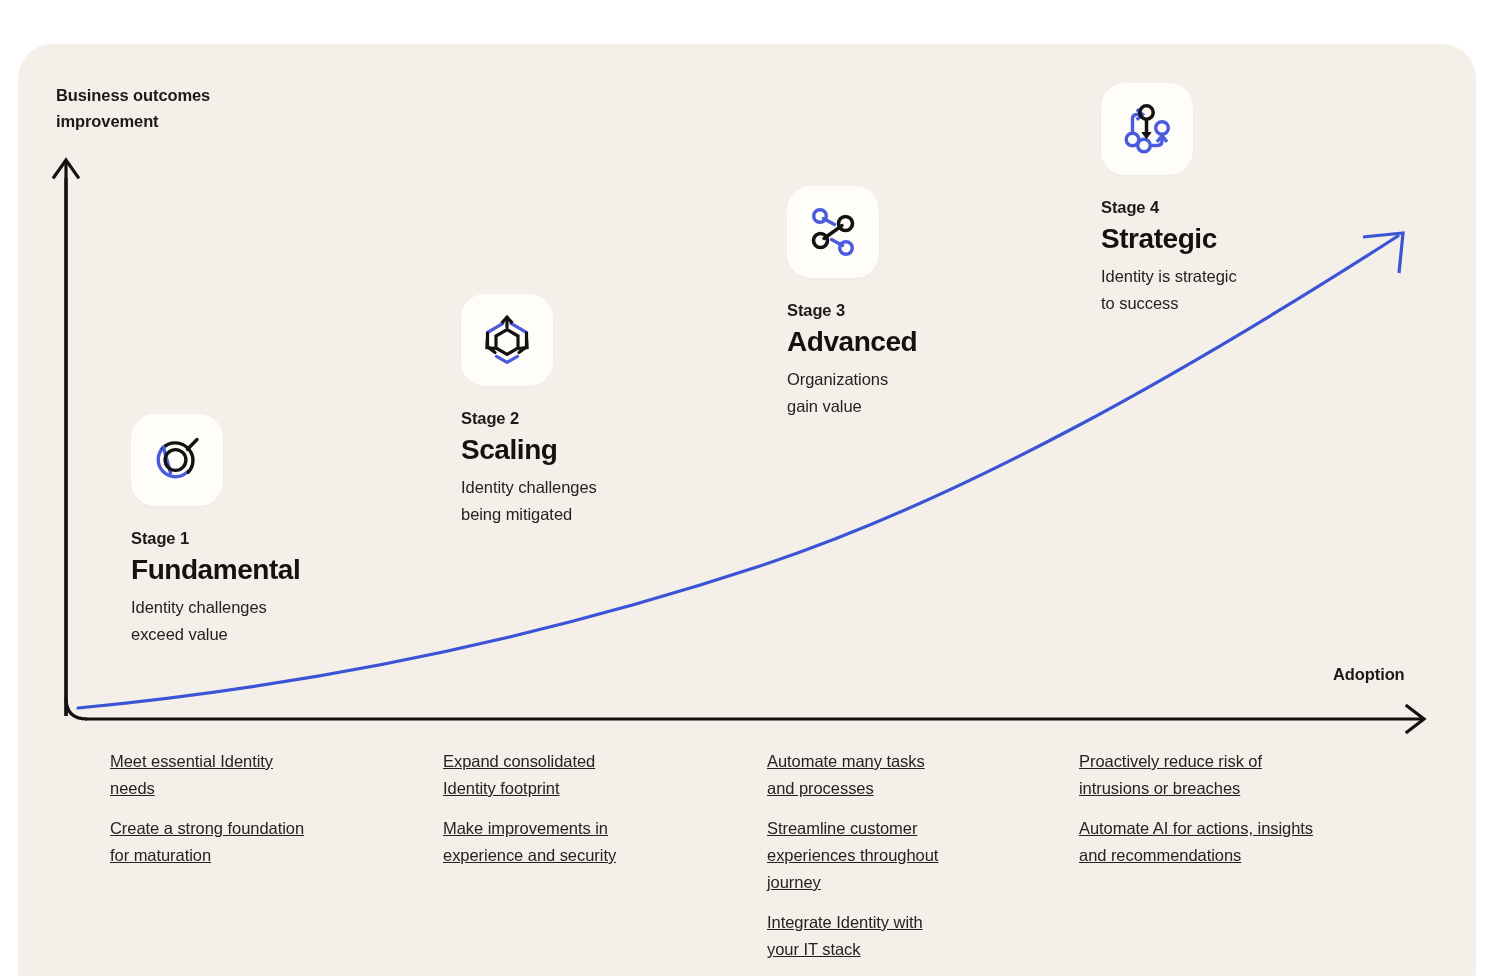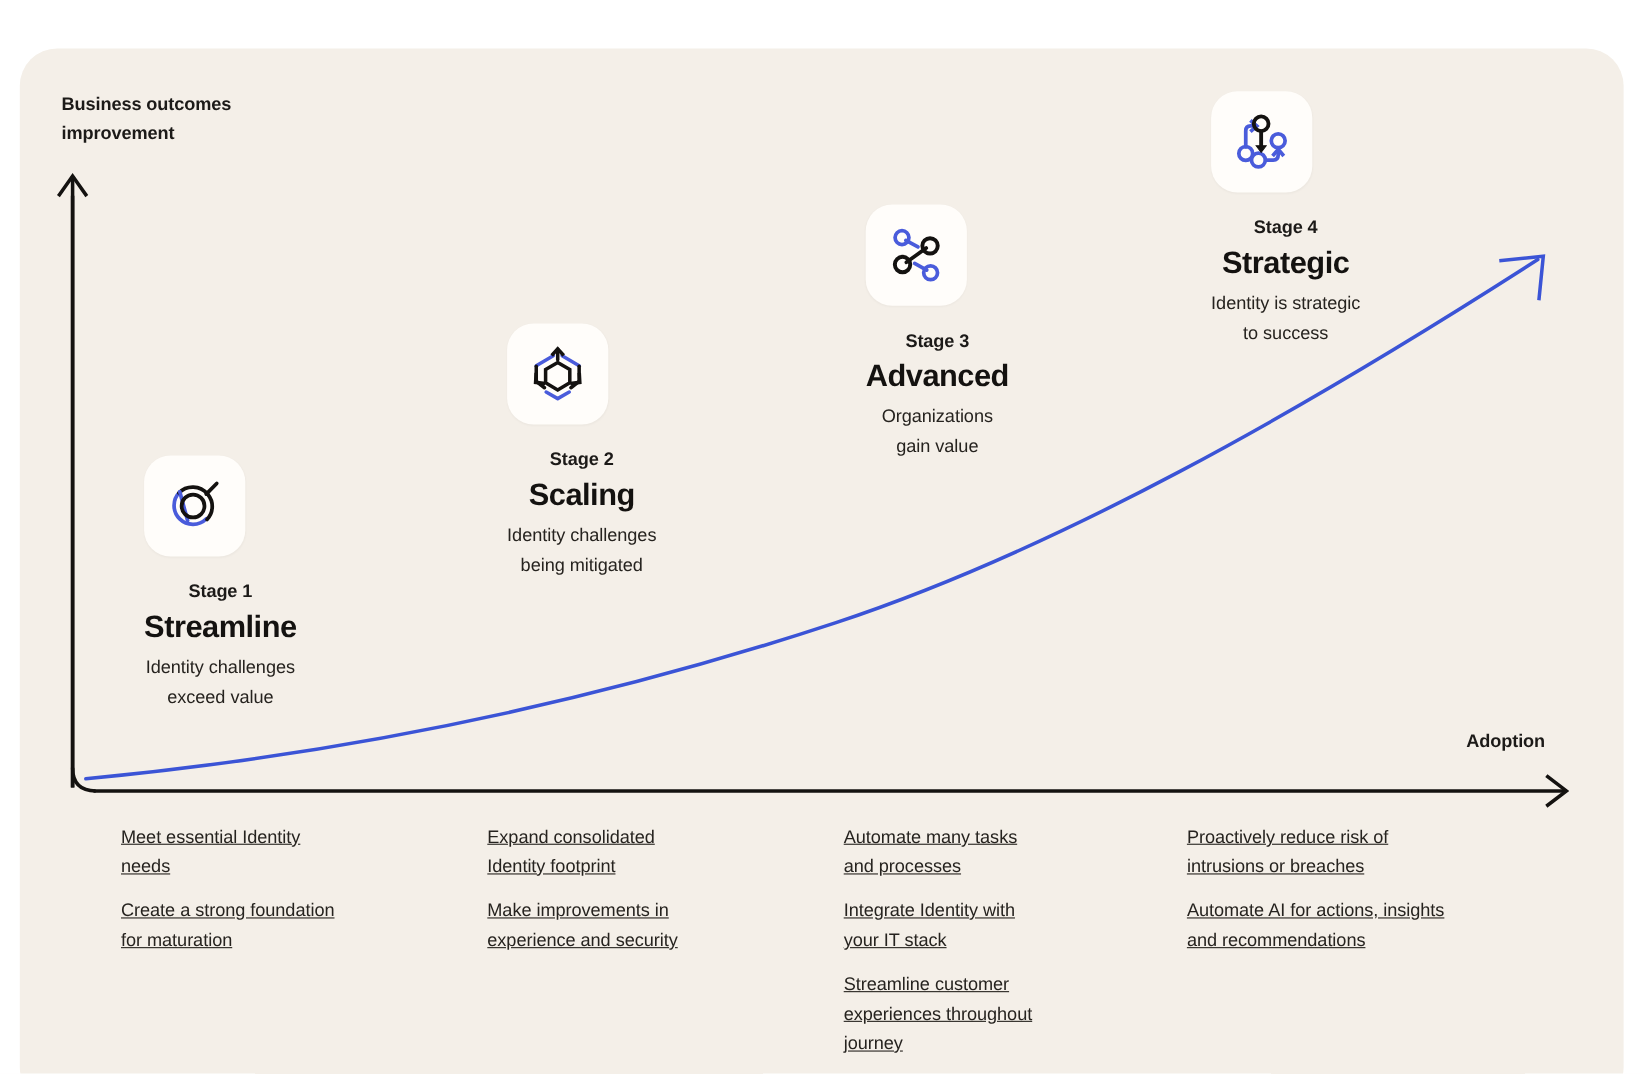--- a/index.html
+++ b/index.html
@@ -52,21 +52,20 @@
     left: 0;
     top: 0;
     width: 1494px;
     height: 976px;
     pointer-events: none;
   }
 
   
   .stage {
     position: absolute;
-    text-align: center;
   }
   .stage-icon {
     width: 92px;
     height: 92px;
     border-radius: 24px;
     background: #fffdfa;
     display: flex;
     align-items: center;
     justify-content: center;
     box-shadow: 0 1px 2px rgba(0,0,0,0.03);
@@ -159,21 +158,21 @@
 
         <path d="M14.5 15.2 L8.5 41.5" fill="none" stroke="#4a5cdb" stroke-width="3.4" stroke-linecap="round" transform="rotate(-28 14.5 15.2)"></path>
 
         <line x1="38.5" y1="17.2" x2="48" y2="7.5" stroke="#141210" stroke-width="3.4" stroke-linecap="round"></line>
 
         <circle cx="26.5" cy="28" r="10.4" fill="none" stroke="#141210" stroke-width="3.4"></circle>
       </svg>
     </div>
     <div class="stage-text">
       <div class="stage-eyebrow">Stage 1</div>
-      <div class="stage-name">Streamline</div>
+      <div class="stage-name">Fundamental</div>
       <div class="stage-desc">Identity challenges
 exceed value</div>
     </div>
   </div>
 
   <div class="stage" style="left:461px; top:258px;">
     <div class="stage-icon">
       <svg width="58" height="58" viewBox="0 0 58 58">
 
         <path d="M9.5 21.5 L25 12.4" fill="none" stroke="#4a5cdb" stroke-width="3.2" stroke-linecap="round"></path>
@@ -264,25 +263,25 @@
   <div class="bullet-col" style="left:443px; width:300px;">
     <div class="bullet">Expand consolidated
 Identity footprint</div>
     <div class="bullet">Make improvements in
 experience and security</div>
   </div>
 
   <div class="bullet-col" style="left:767px; width:300px;">
     <div class="bullet">Automate many tasks
 and processes</div>
-    <div class="bullet">Integrate Identity with
-your IT stack</div>
     <div class="bullet">Streamline customer
 experiences throughout
 journey</div>
+    <div class="bullet">Integrate Identity with
+your IT stack</div>
   </div>
 
   <div class="bullet-col" style="left:1079px; width:330px;">
     <div class="bullet">Proactively reduce risk of
 intrusions or breaches</div>
     <div class="bullet">Automate AI for actions, insights
 and recommendations</div>
   </div>
 
 </div>

